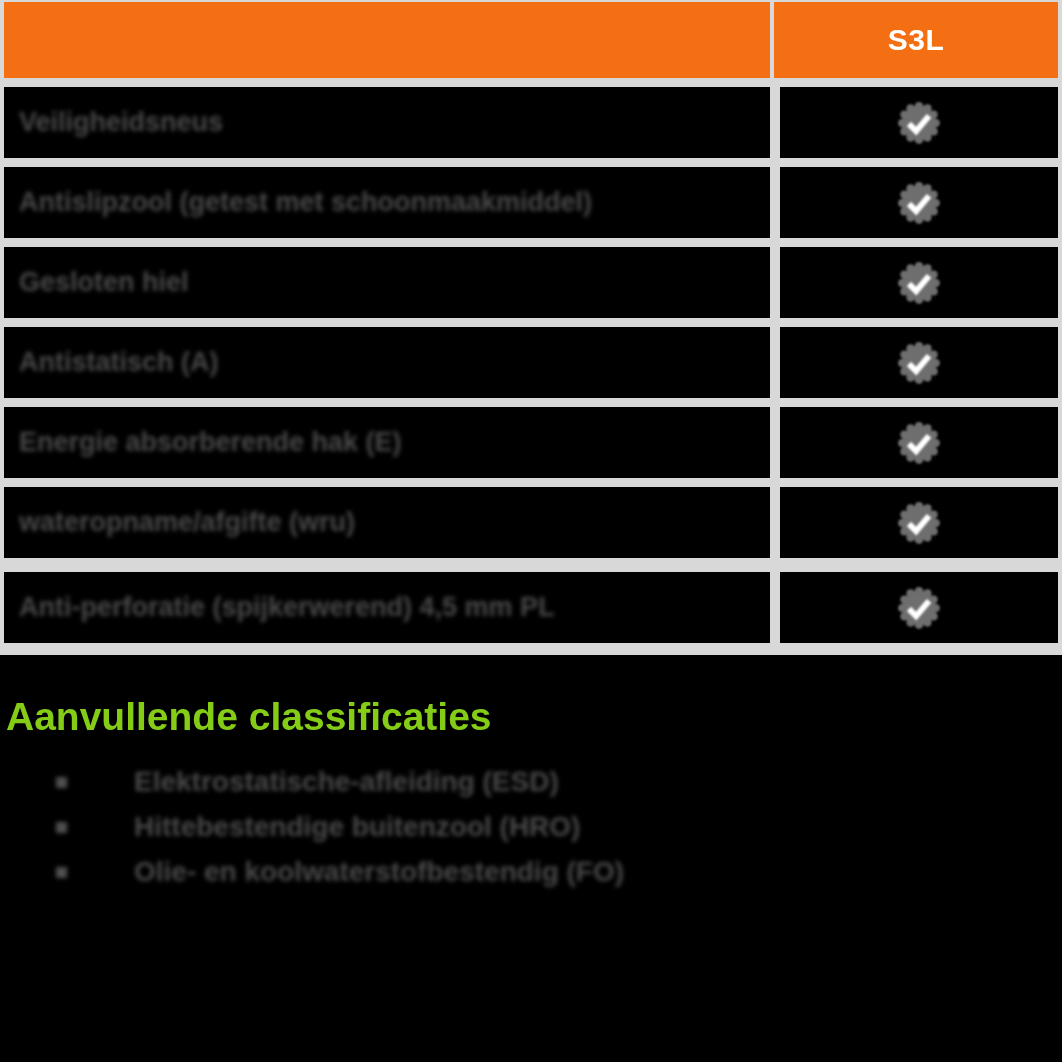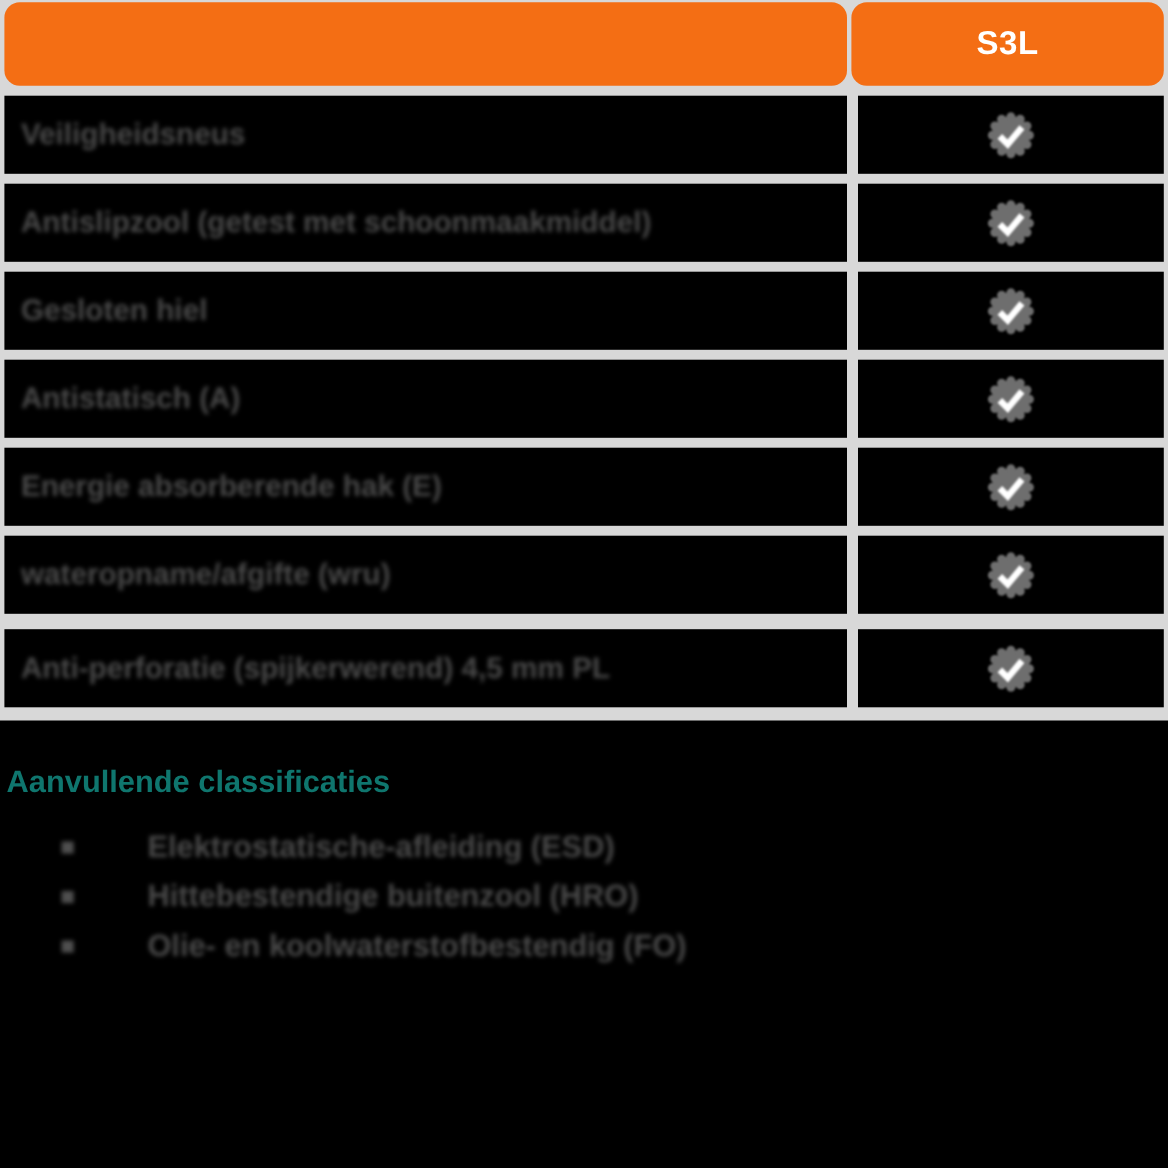--- a/index.html
+++ b/index.html
@@ -22,43 +22,43 @@
     height: 71px;
     margin-top: 9px;
   }
   .trow.header { height: 76px; margin-top: 0; column-gap: 4px; }
   .trow.last { margin-top: 14px; }
 
   .cell { background: #000000; display: flex; align-items: center; }
   .cell.left { padding-left: 15px; }
   .cell.right { justify-content: center; }
 
-  .header .cell { background: #F46E14; border-radius: 14px; }
+  .header .cell { background: #F46E14; }
   .header .cell.right {
     color: #FFFFFF;
     font-weight: bold;
     font-size: 30px;
     letter-spacing: 0.5px;
   }
 
   .row-label {
     font-size: 27px;
     font-weight: bold;
     color: #4A4A4A;
     white-space: nowrap;
     filter: blur(2.1px);
   }
 
   .badge { width: 46px; height: 46px; filter: blur(0.9px); }
 
   
   .section { padding: 40px 0 0 6px; }
   .section-title {
-    color: #0f766e;
-    font-size: 28px;
+    color: #84cc16;
+    font-size: 39px;
     font-weight: bold;
     margin: 0;
     filter: blur(0.6px);
     white-space: nowrap;
   }
   .bullets { list-style: none; margin: 27px 0 0 0; padding: 0; }
   .bullets li {
     display: flex;
     align-items: center;
     margin-bottom: 13px;

